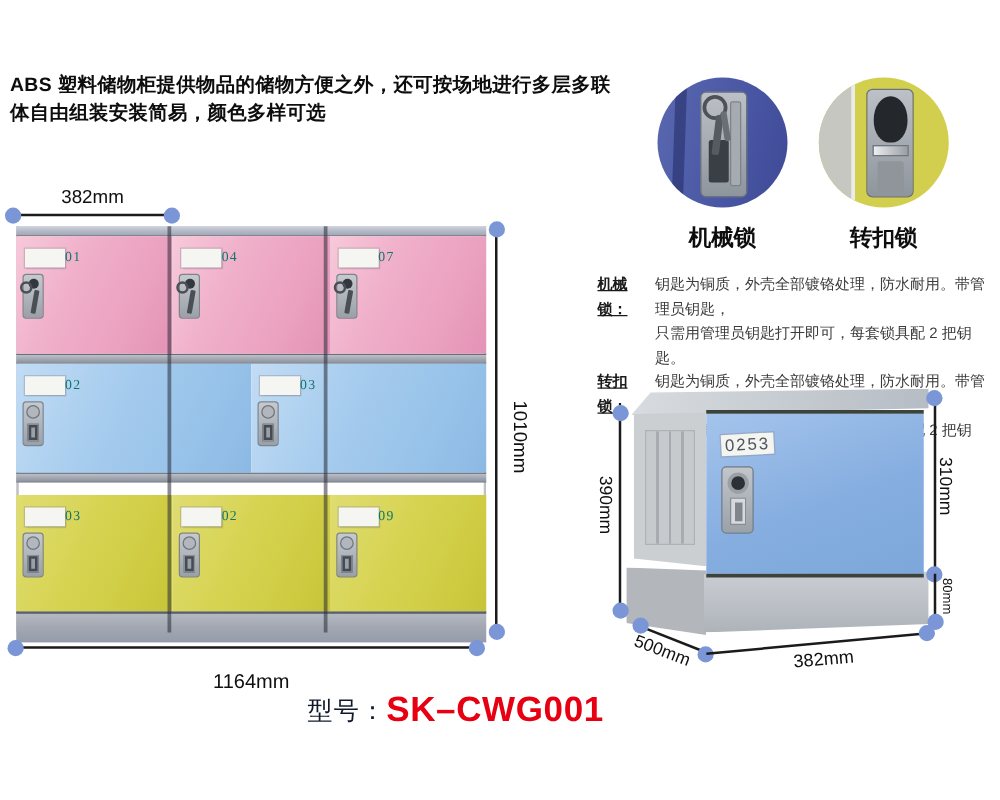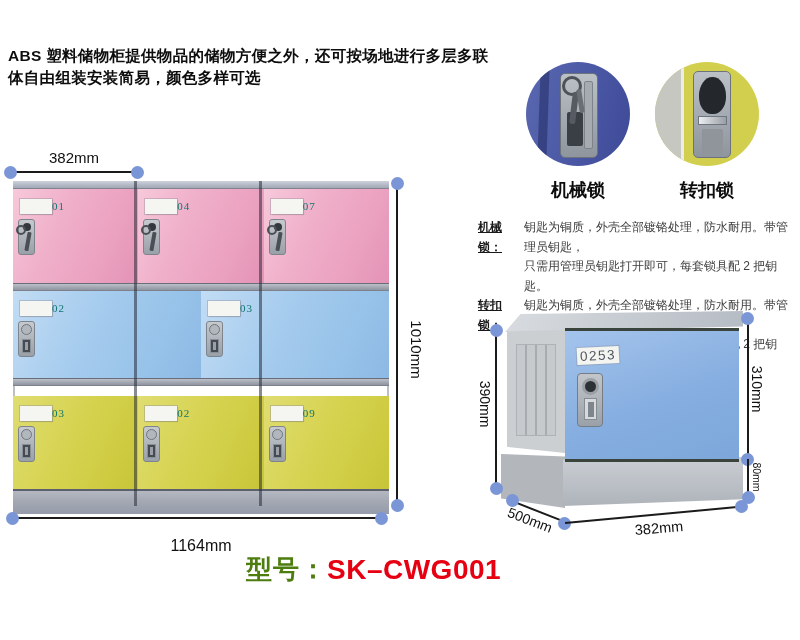--- a/index.html
+++ b/index.html
@@ -1,21 +1,21 @@
 <!DOCTYPE html>
 <html><head>
 <meta charset="utf-8">
 <style>
   * { margin:0; padding:0; box-sizing:border-box; }
   html,body { background:#fff; }
   body { font-family:"Liberation Sans","DejaVu Sans",sans-serif; }
   .canvas { position:relative; width:800px; height:640px; background:#fff; overflow:hidden; }
 
   
-  .intro { position:absolute; left:8px; top:45px; width:490px; font-size:15.5px; font-weight:bold; color:#0d0d0d; line-height:22px; letter-spacing:.3px; }
+  .intro { position:absolute; left:8px; top:58px; width:490px; font-size:15.5px; font-weight:bold; color:#0d0d0d; line-height:22px; letter-spacing:.3px; }
 
   
   .lc { position:absolute; width:104px; height:104px; border-radius:50%; overflow:hidden; }
   .lc1 { left:526px; top:62px; background:linear-gradient(105deg,#5a68b0 0%,#4a57a4 55%,#3e4a96 100%); }
   .lc1 .band { position:absolute; left:13px; top:0; width:9px; height:100%; background:rgba(22,30,85,.45); transform:rotate(2deg); }
   .plate { position:absolute; left:34px; top:11px; width:38px; height:85px; background:linear-gradient(180deg,#bcc1c7 0%,#8f959d 100%); border:1px solid #6d737b; border-radius:5px; }
   .plate .pslot { position:absolute; right:4px; top:7px; width:9px; height:68px; background:#a6abb2; border:1px solid #7d838b; border-radius:2px; }
   .plate .recess { position:absolute; left:6px; top:38px; width:16px; height:34px; background:#3a3f46; border-radius:2px; }
   .plate .keyring { position:absolute; left:1px; top:2px; width:20px; height:20px; border:3px solid #4e5258; border-radius:50%; }
   .plate .key1 { position:absolute; left:10px; top:18px; width:6px; height:32px; background:#565b62; transform:rotate(7deg); border-radius:2px; }
@@ -91,21 +91,21 @@
   .sl-lock { position:absolute; left:12px; top:42px; width:26px; height:54px;
              background:linear-gradient(180deg,#c2c6cb,#9ba1a8); border:1px solid #767c84; border-radius:4px; }
   .sl-lock .sl-knob { display:block; width:17px; height:17px; margin:4px auto 0; border-radius:50%;
              background:#2c3136; border:3px solid #9aa0a6; }
   .sl-lock .sl-slot { display:block; position:relative; width:13px; height:22px; margin:3px auto 0;
              background:#d6dadd; border:1px solid #868c93; }
   .sl-lock .sl-slot::after { content:""; position:absolute; left:3px; top:3px; width:6px; height:15px; background:#7f858c; }
 
   
   .model { position:absolute; left:246px; top:552px; display:flex; align-items:center; }
-  .model-label { font-size:26px; font-weight:bold; color:#4d7c0f; letter-spacing:1px; }
+  .model-label { font-size:20px; font-weight:normal; color:#0f172a; letter-spacing:1px; }
   .model-value { font-size:28px; font-weight:bold; color:#e60012; letter-spacing:.5px; }
 </style>
 </head>
 <body>
 
 <div class="canvas">
 
   <div class="intro">
     <div>ABS 塑料储物柜提供物品的储物方便之外，还可按场地进行多层多联</div>
     <div>体自由组装安装简易，颜色多样可选</div>

